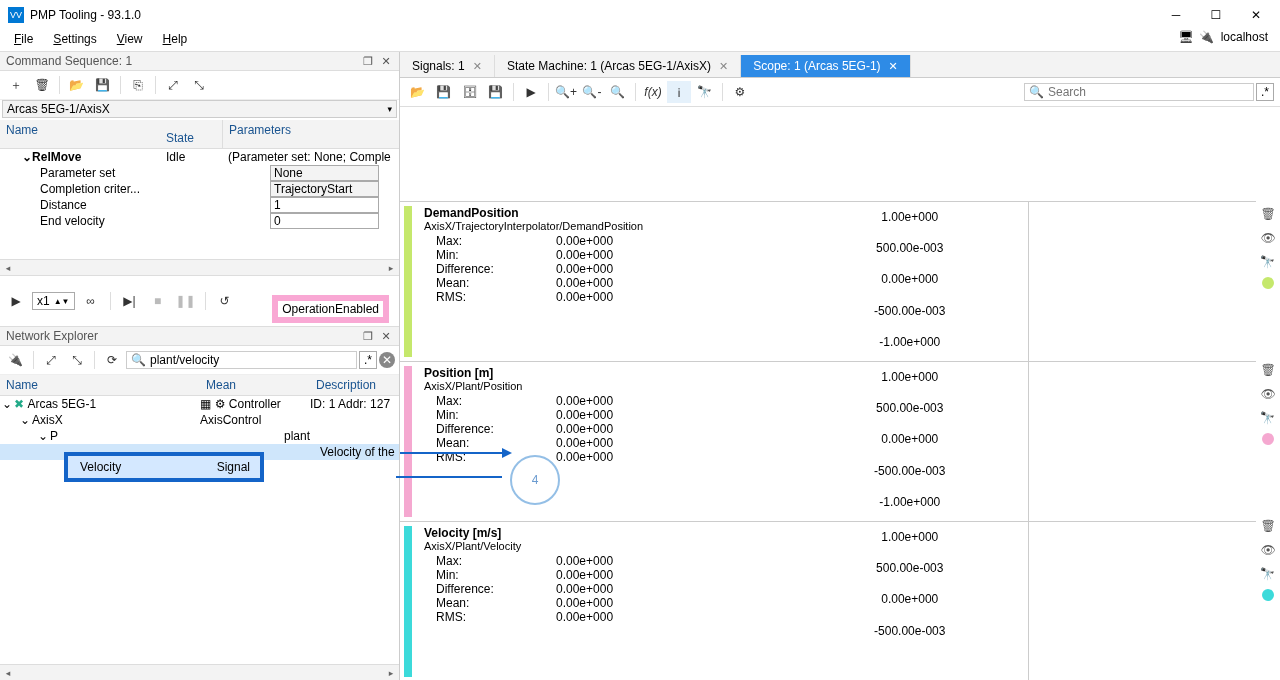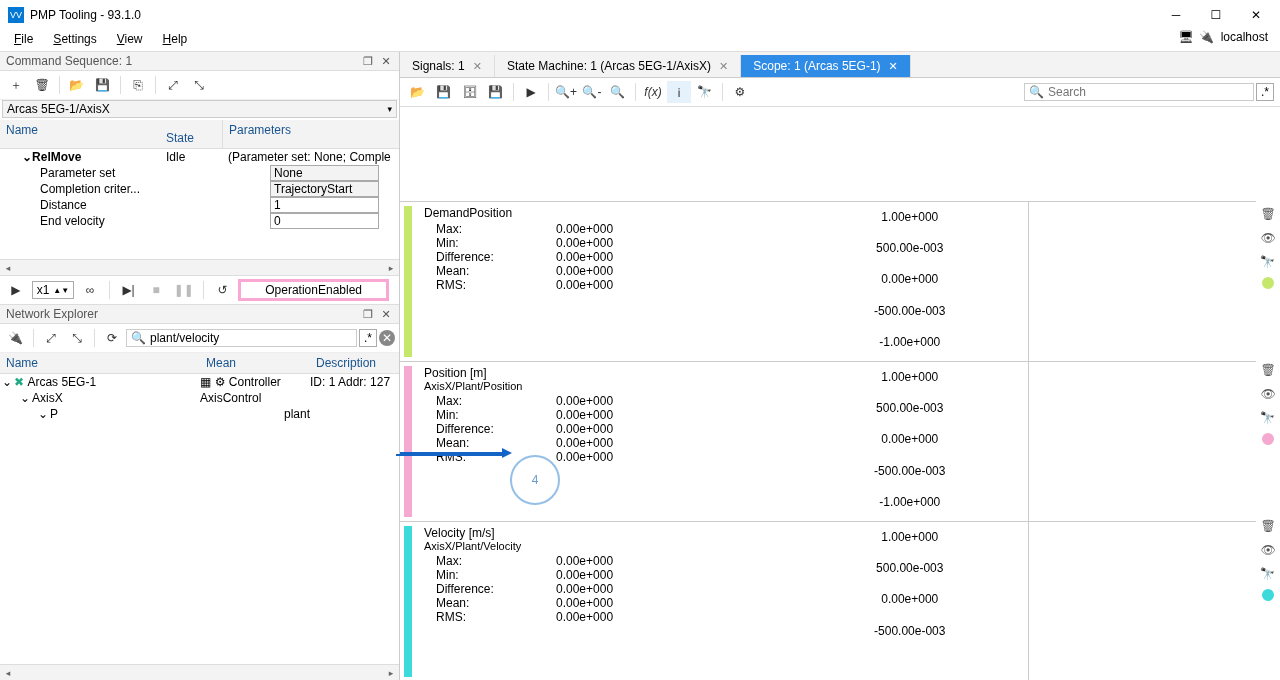--- a/index.html
+++ b/index.html
@@ -34,21 +34,21 @@
 .row .c2 { width: 62px; padding: 1px 6px; }
 .row .c3 { flex: 1; padding: 1px 6px; }
 .row.bold .c1 { font-weight: bold; }
 .param-row { display: flex; align-items: center; }
 .param-row .label { width: 222px; padding: 1px 6px 1px 40px; }
 .param-row .val { flex: 1; margin-right: 20px; padding-left: 48px; }
 .param-row input, .param-row .val-box { width: 100%; border: 1px solid #aaa; background: #f3f3f3; padding: 0 3px; height: 16px; font-size: 12px; }
 .scroll-placeholder { height: 16px; background: #f3f3f3; border-top: 1px solid #ddd; display: flex; }
 .scroll-arrow { width: 16px; display: flex; align-items: center; justify-content: center; font-size: 9px; color: #666; }
 .playbar { display: flex; align-items: center; padding: 3px 4px; gap: 4px; border-top: 1px solid #ddd; border-bottom: 1px solid #ddd; }
-.opbtn { border: 3px solid #f9a8d4; padding: 1px 24px; margin-left: auto; margin-right: 6px; cursor: pointer; }
+.opbtn { border: 6px solid #f9a8d4; padding: 1px 4px; margin-left: auto; margin-right: 6px; cursor: pointer; margin-top: 16px; }
 .ne-col-header { display: flex; background: #f3f3f3; border-bottom: 1px solid #ddd; color: #1a5490; }
 .ne-col-header > div { padding: 3px 6px; }
 .ne-name { width: 200px; }
 .ne-type { width: 110px; }
 .ne-desc { flex: 1; }
 .ne-row { display: flex; padding: 1px 0; }
 .ne-row .n { width: 200px; display: flex; align-items: center; }
 .ne-row .t { width: 110px; }
 .ne-row .d { flex: 1; }
 .ne-caret { width: 14px; text-align: center; }
@@ -65,21 +65,21 @@
 .search { display: flex; align-items: center; border: 1px solid #ccc; padding: 1px 4px; margin-left: 6px; width: 230px; }
 .search input { border: none; outline: none; width: 100%; font-size: 12px; }
 .ne-search { display: flex; align-items: center; border: 1px solid #ccc; padding: 1px 4px; flex: 1; }
 .ne-search input { border: none; outline: none; width: 100%; font-size: 12px; }
 .scope-area { flex: 1; display: flex; position: relative; overflow: hidden; }
 .scope-plots { flex: 1; overflow: hidden; }
 .scope-side { width: 24px; display: flex; flex-direction: column; align-items: center; gap: 6px; padding-top: 4px; }
 .signal-block { border-top: 1px solid #ccc; display: flex; }
 .sig-bar { width: 8px; margin: 4px; }
 .sig-info { width: 380px; padding: 4px 8px; }
-.sig-name { font-weight: normal; }
+.sig-name { font-weight: bold; }
 .sig-path { font-size: 11px; }
 .sig-stats { margin-left: 12px; margin-top: 2px; }
 .sig-stats div { display: flex; }
 .sig-stats .lbl { width: 120px; }
 .sig-ticks { text-align: center; flex: 1; padding-right: 4px; font-size: 11px; line-height: 2.6; }
 .side-icon { width: 18px; height: 18px; display: flex; align-items: center; justify-content: center; cursor: pointer; color: #555; }
 .dot { width: 12px; height: 12px; border-radius: 50%; }
 .small-box { border: 1px solid #aaa; padding: 0 4px; height: 18px; display: flex; align-items: center; }
 </style>
 </head>
@@ -225,21 +225,30 @@
         <div class="d"></div>
       </div>
       <div class="ne-row" style="position:relative;z-index:1;">
         <div class="n" style="padding-left:36px;">
             <span class="ne-caret">⌄</span>
             <span>P</span>
           </div>
         <div class="t" style="text-align:right;">plant</div>
         <div class="d"></div>
       </div>
-
+      <div class="ne-row" style="background:#cfe6fb;position:relative;z-index:1;">
+        <div class="n" style="padding-left:64px;"></div>
+        <div class="t"></div>
+        <div class="d" style="padding-left:10px;">Velocity of the</div>
+      </div>
+
+      <div class="highlight-box" style="position:absolute;left:64px;top:56px;width:200px;height:30px;display:flex;align-items:center;z-index:2;">
+        <span style="padding-left:12px;">Velocity</span>
+        <span style="margin-left:auto;padding-right:10px;">Signal</span>
+      </div>
 
       <div class="arrow-line" style="left:396px;top:80px;width:106px;z-index:3;"></div>
       <div class="scroll-placeholder" style="position:absolute;bottom:0;left:0;right:0;">
         <span class="scroll-arrow">◂</span>
         <div style="flex:1;"></div>
         <span class="scroll-arrow">▸</span>
       </div>
     </div>
   </div>
 
@@ -292,20 +301,21 @@
           <span>4</span>
         </div>
 
       <div class="scope-plots">
         <div style="height:94px;"></div>
         <div id="sig-container">
             <div class="signal-block" style="height: 160px;">
               <div class="sig-bar" style="background: rgb(197, 232, 108);"></div>
               <div class="sig-info">
                 <div class="sig-name">DemandPosition</div>
+                <div class="sig-path">AxisX/TrajectoryInterpolator/DemandPosition</div>
                 <div class="sig-stats">
                   <div>
                     <span class="lbl">Max:</span>
                     <span>0.00e+000</span>
                   </div>
                   <div>
                     <span class="lbl">Min:</span>
                     <span>0.00e+000</span>
                   </div>
                   <div>

